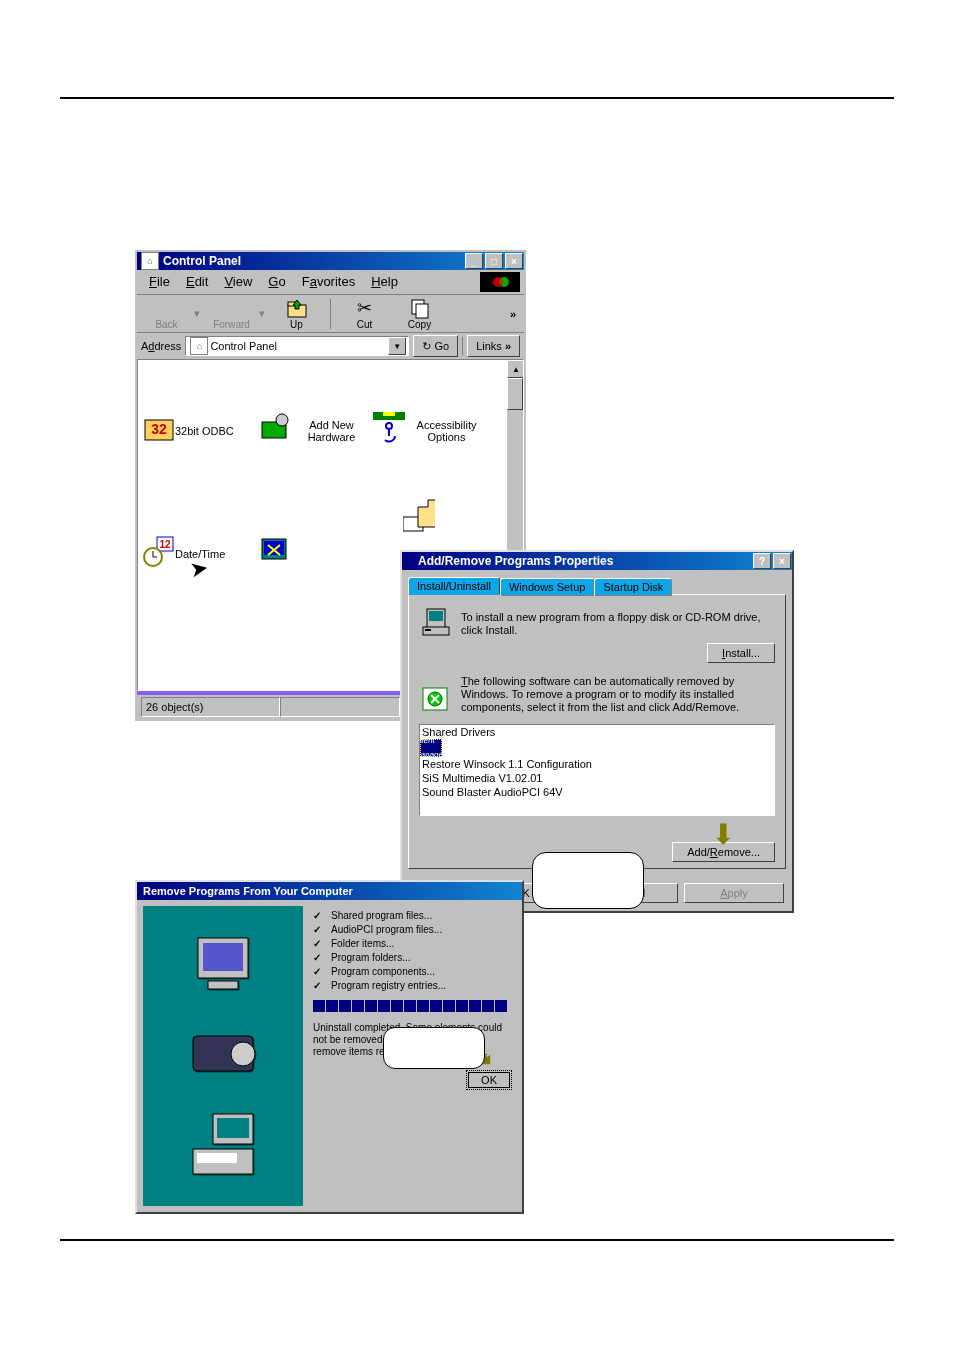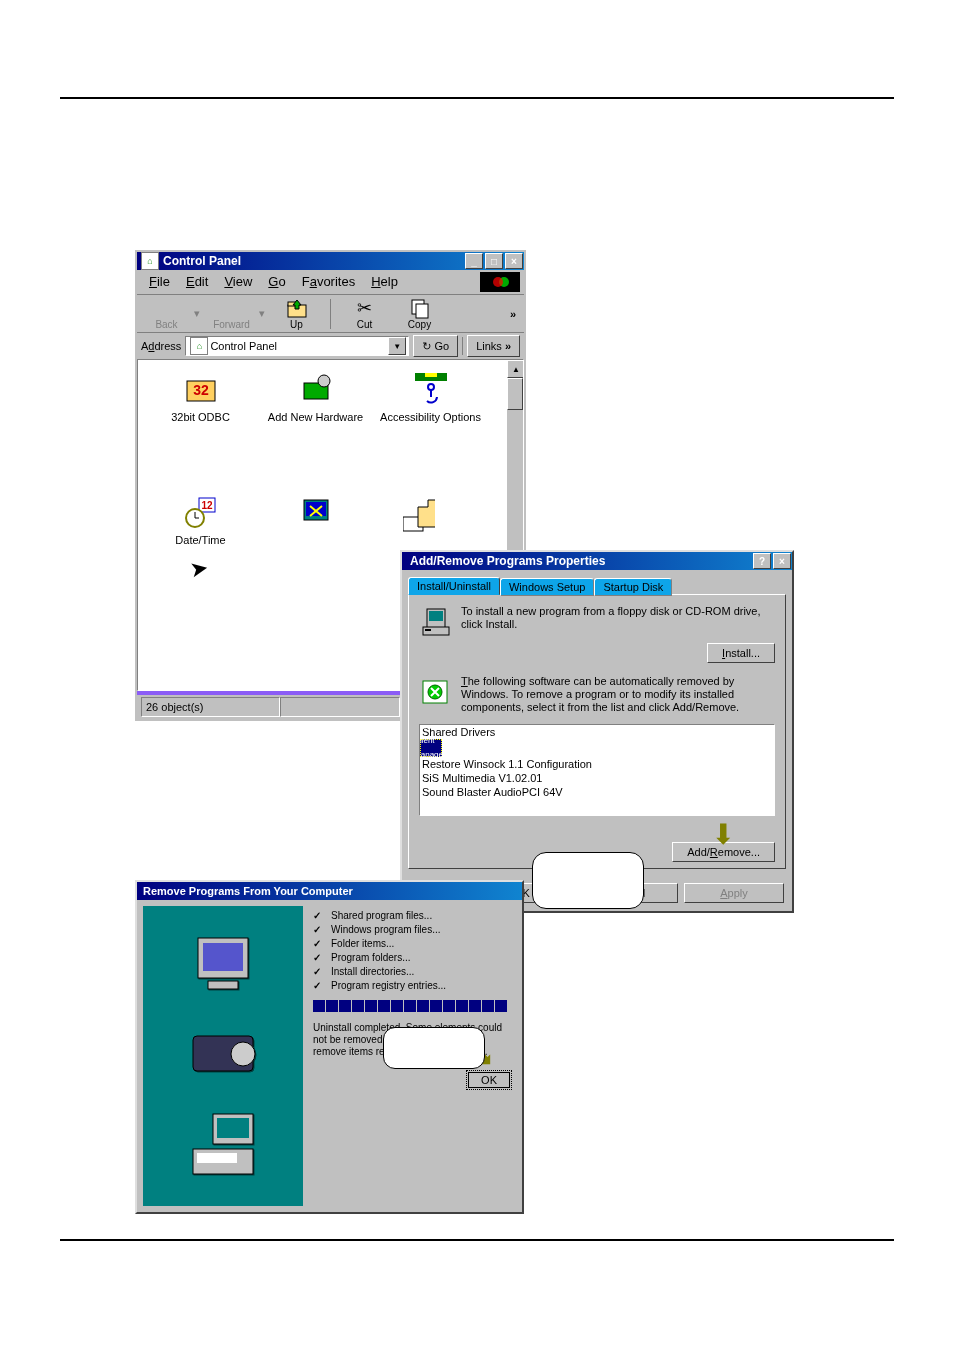--- a/index.html
+++ b/index.html
@@ -16,34 +16,34 @@
   .tb{display:flex;align-items:center;padding:2px;border-top:1px solid #808080;background:#c0c0c0}
   .tbb{display:flex;flex-direction:column;align-items:center;width:55px;font-size:10px;color:#808080}
   .tbb.en{color:#000}
   .tbic{width:22px;height:22px;display:flex;align-items:center;justify-content:center;font-size:18px}
   .addr{display:flex;align-items:center;padding:2px 4px;border-top:1px solid #808080}
   .addrbox{flex:1;background:#fff;border:1px solid;border-color:#808080 #fff #fff #808080;height:18px;display:flex;align-items:center;padding:0 2px;margin:0 4px}
   .sel{width:16px;height:16px;background:#c0c0c0;border:1px solid;border-color:#fff #404040 #404040 #fff;display:flex;align-items:center;justify-content:center;font-size:8px}
   .btn{height:20px;background:#c0c0c0;border:1px solid;border-color:#fff #404040 #404040 #fff;padding:0 8px;display:flex;align-items:center;font-size:11px}
   .content{background:#fff;border:1px solid;border-color:#808080 #fff #fff #808080;height:330px;position:relative;overflow:hidden}
   .icons{display:flex;flex-wrap:wrap;padding:5px}
-  .item{width:115px;height:115px;display:flex;flex-direction:column;align-items:center;justify-content:flex-start;text-align:center;font-size:11px;padding-top:8px}
+  .item{width:115px;height:115px;display:flex;flex-direction:row;align-items:center;justify-content:flex-start;text-align:center;font-size:11px;padding-top:8px}
   .ico{width:32px;height:32px;margin-bottom:6px;display:flex;align-items:center;justify-content:center}
   .sellbl{border:1px dotted #000;padding:0 2px}
   .scroll{position:absolute;right:0;top:0;bottom:0;width:16px;background:#c0c0c0}
   .scroll .sbtn{width:16px;height:16px;background:#c0c0c0;border:1px solid;border-color:#fff #404040 #404040 #fff;display:flex;align-items:center;justify-content:center;font-size:8px}
   .status{border-top:4px solid #8b5cf6;background:#c0c0c0;padding:2px 4px;display:flex}
   .statcell{border:1px solid;border-color:#808080 #fff #fff #808080;padding:1px 4px;height:16px;display:flex;align-items:center}
   
   .dlg{position:absolute;left:400px;top:550px;width:390px;background:#c0c0c0;border:2px solid;border-color:#dfdfdf #404040 #404040 #dfdfdf}
   .tabs{display:flex;margin:6px 6px 0 6px}
   .tab{border:1px solid;border-color:#fff #404040 transparent #fff;background:#0ea5e9;padding:2px 8px;font-size:11px;border-top-left-radius:3px;border-top-right-radius:3px;position:relative;top:1px}
   .tab.inact{border-color:#fff #808080 #808080 #fff;top:2px;color:#000}
   .tabpanel{margin:0 6px 6px 6px;border:1px solid;border-color:#fff #404040 #404040 #fff;padding:10px}
-  .row{display:flex;align-items:flex-start;margin-bottom:10px}
+  .row{display:flex;align-items:flex-end;margin-bottom:10px}
   .lic{width:32px;height:32px;margin-right:10px;flex-shrink:0;display:flex;align-items:center;justify-content:center}
   .txt{font-size:11px;line-height:13px}
   .pbtn{background:#c0c0c0;border:1px solid;border-color:#fff #404040 #404040 #fff;padding:3px 14px;font-size:11px;min-width:70px;text-align:center}
   .list{background:#fff;border:1px solid;border-color:#808080 #fff #fff #808080;height:90px;overflow:hidden;font-size:11px}
   .li{padding:0 2px;line-height:14px}
   .li.sel{background:#000080;color:#fff;border:1px dotted #ff0}
   .dlgbtns{display:flex;justify-content:flex-end;gap:6px;padding:8px}
   
   .wiz{position:absolute;left:135px;top:880px;width:385px;background:#c0c0c0;border:2px solid;border-color:#dfdfdf #404040 #404040 #dfdfdf}
   .wiz .titlebar{font-size:11px}
@@ -215,21 +215,21 @@
   </div>
   <div class="status">
     <div class="statcell" style="flex:1">26 object(s)</div>
     <div class="statcell" style="width:110px"></div>
     <div class="statcell" style="width:110px"></div>
   </div>
 </div>
 
 <div class="dlg">
   <div class="titlebar">
-    <span style="margin-left:8px">Add/Remove Programs Properties</span>
+    <span style="margin-left:16px">Add/Remove Programs Properties</span>
     <div class="wbtns">
       <div class="wbtn">
           <b>?</b>
         </div>
       <div class="wbtn">×</div>
     </div>
   </div>
   <div class="tabs">
     <div class="tab">Install/Uninstall</div>
     <div class="tab inact">Windows Setup</div>
@@ -302,33 +302,33 @@
           <rect x="14" y="44" width="40" height="10" fill="#fff"></rect>
         </svg>
     </div>
     <div class="wizr">
       <div class="chk">
           <span class="m">✓</span>
           <span>Shared program files...</span>
         </div>
       <div class="chk">
           <span class="m">✓</span>
-          <span>Windows program files...</span>
+          <span>AudioPCI program files...</span>
         </div>
       <div class="chk">
           <span class="m">✓</span>
           <span>Folder items...</span>
         </div>
       <div class="chk">
           <span class="m">✓</span>
           <span>Program folders...</span>
         </div>
       <div class="chk">
           <span class="m">✓</span>
-          <span>Install directories...</span>
+          <span>Program components...</span>
         </div>
       <div class="chk">
           <span class="m">✓</span>
           <span>Program registry entries...</span>
         </div>
       <div class="prog">
         <div class="pb"></div>
           <div class="pb"></div>
           <div class="pb"></div>
           <div class="pb"></div>

